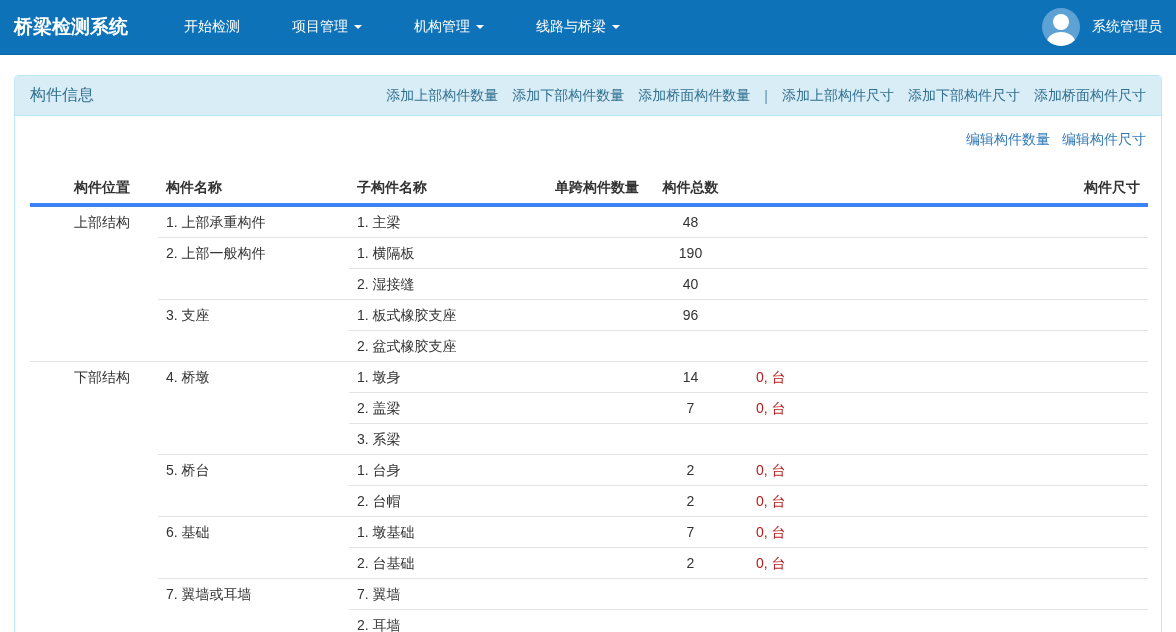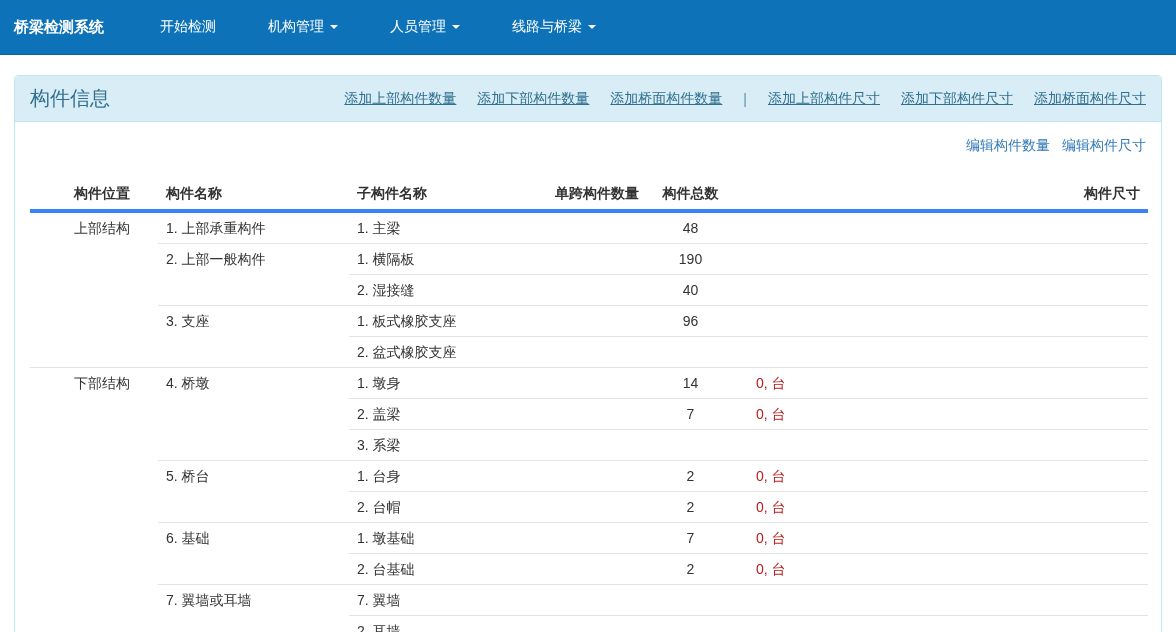--- a/index.html
+++ b/index.html
@@ -2,38 +2,38 @@
 <html><head>
 <meta charset="utf-8">
 <style>
   * { margin:0; padding:0; box-sizing:border-box; }
   html,body { width:1176px; height:632px; overflow:hidden; background:#fff;
     font-family:"Liberation Sans","DejaVu Sans",sans-serif; font-size:14px; color:#333; }
 
   
   .navbar { height:55px; background:#0e72b8; border-bottom:1px solid #0b639f;
     display:flex; align-items:center; padding:0 14px; color:#fff; }
-  .brand { font-size:15px; font-weight:bold; color:#fff; text-decoration:none; margin-right:30px; cursor:pointer; }
+  .brand { font-size:19px; font-weight:bold; color:#fff; text-decoration:none; margin-right:30px; cursor:pointer; }
   .nav-items { display:flex; align-items:center; height:100%; }
   .nav-item { color:#fff; text-decoration:none; padding:0 16px; margin:12px 10px; height:100%;
     display:flex; align-items:center; cursor:pointer; white-space:nowrap; }
   .caret { display:inline-block; width:0; height:0; margin-left:6px;
     border-left:4px solid transparent; border-right:4px solid transparent; border-top:4px solid #fff; }
   .nav-right { margin-left:auto; display:flex; align-items:center; gap:12px; }
   .avatar { width:38px; height:38px; border-radius:50%; background:#5ea1d4; position:relative; overflow:hidden; cursor:pointer; }
   .avatar .head { position:absolute; left:11px; top:6px; width:16px; height:16px; border-radius:50%; background:#fff; }
   .avatar .body { position:absolute; left:5px; top:24px; width:28px; height:20px; border-radius:50% 50% 0 0; background:#fff; }
   .user-name { color:#fff; cursor:pointer; }
 
   
   .panel { margin:20px 14px 0 14px; border:1px solid #bce8f1; border-radius:4px; height:900px; background:#fff; }
   .panel-heading { background:#d9edf7; color:#31708f; border-bottom:1px solid #bce8f1;
     border-radius:3px 3px 0 0; padding:9px 15px; display:flex; align-items:center; }
-  .panel-title { font-size:20px; }
-  .heading-actions { margin-left:auto; display:flex; align-items:center; gap:21px;text-decoration:underline; }
+  .panel-title { font-size:16px; }
+  .heading-actions { margin-left:auto; display:flex; align-items:center; gap:14px; }
   .heading-actions a { color:#31708f; text-decoration:none; cursor:pointer; white-space:nowrap; }
   .heading-divider { color:#5b93ab; }
 
   .panel-body { padding:15px; }
   .edit-links { text-align:right; height:20px; }
   .edit-links a { color:#337ab7; text-decoration:none; margin-left:8px; cursor:pointer; }
 
   
   table.cmp { width:100%; border-collapse:collapse; margin-top:20px; table-layout:fixed; }
   .cmp th { text-align:left; font-weight:bold; padding:6px 8px; line-height:20px;
@@ -49,31 +49,38 @@
 </head>
 <body>
 
 <div class="navbar">
   <a class="brand">桥梁检测系统</a>
   <div class="nav-items">
     <a class="nav-item">
       <span>开始检测</span>
     </a>
     <a class="nav-item">
+      <span>项目管理</span>
+      <span class="caret"></span>
+    </a>
+    <a class="nav-item">
       <span>机构管理</span>
       <span class="caret"></span>
     </a>
     <a class="nav-item">
-      <span>人员管理</span>
-      <span class="caret"></span>
-    </a>
-    <a class="nav-item">
       <span>线路与桥梁</span>
       <span class="caret"></span>
     </a>
+  </div>
+  <div class="nav-right">
+    <span class="avatar">
+      <span class="head"></span>
+      <span class="body"></span>
+    </span>
+    <span class="user-name">系统管理员</span>
   </div>
 </div>
 
 <div class="panel">
   <div class="panel-heading">
     <span class="panel-title">构件信息</span>
     <span class="heading-actions">
       <a>添加上部构件数量</a>
       <a>添加下部构件数量</a>
       <a>添加桥面构件数量</a>

